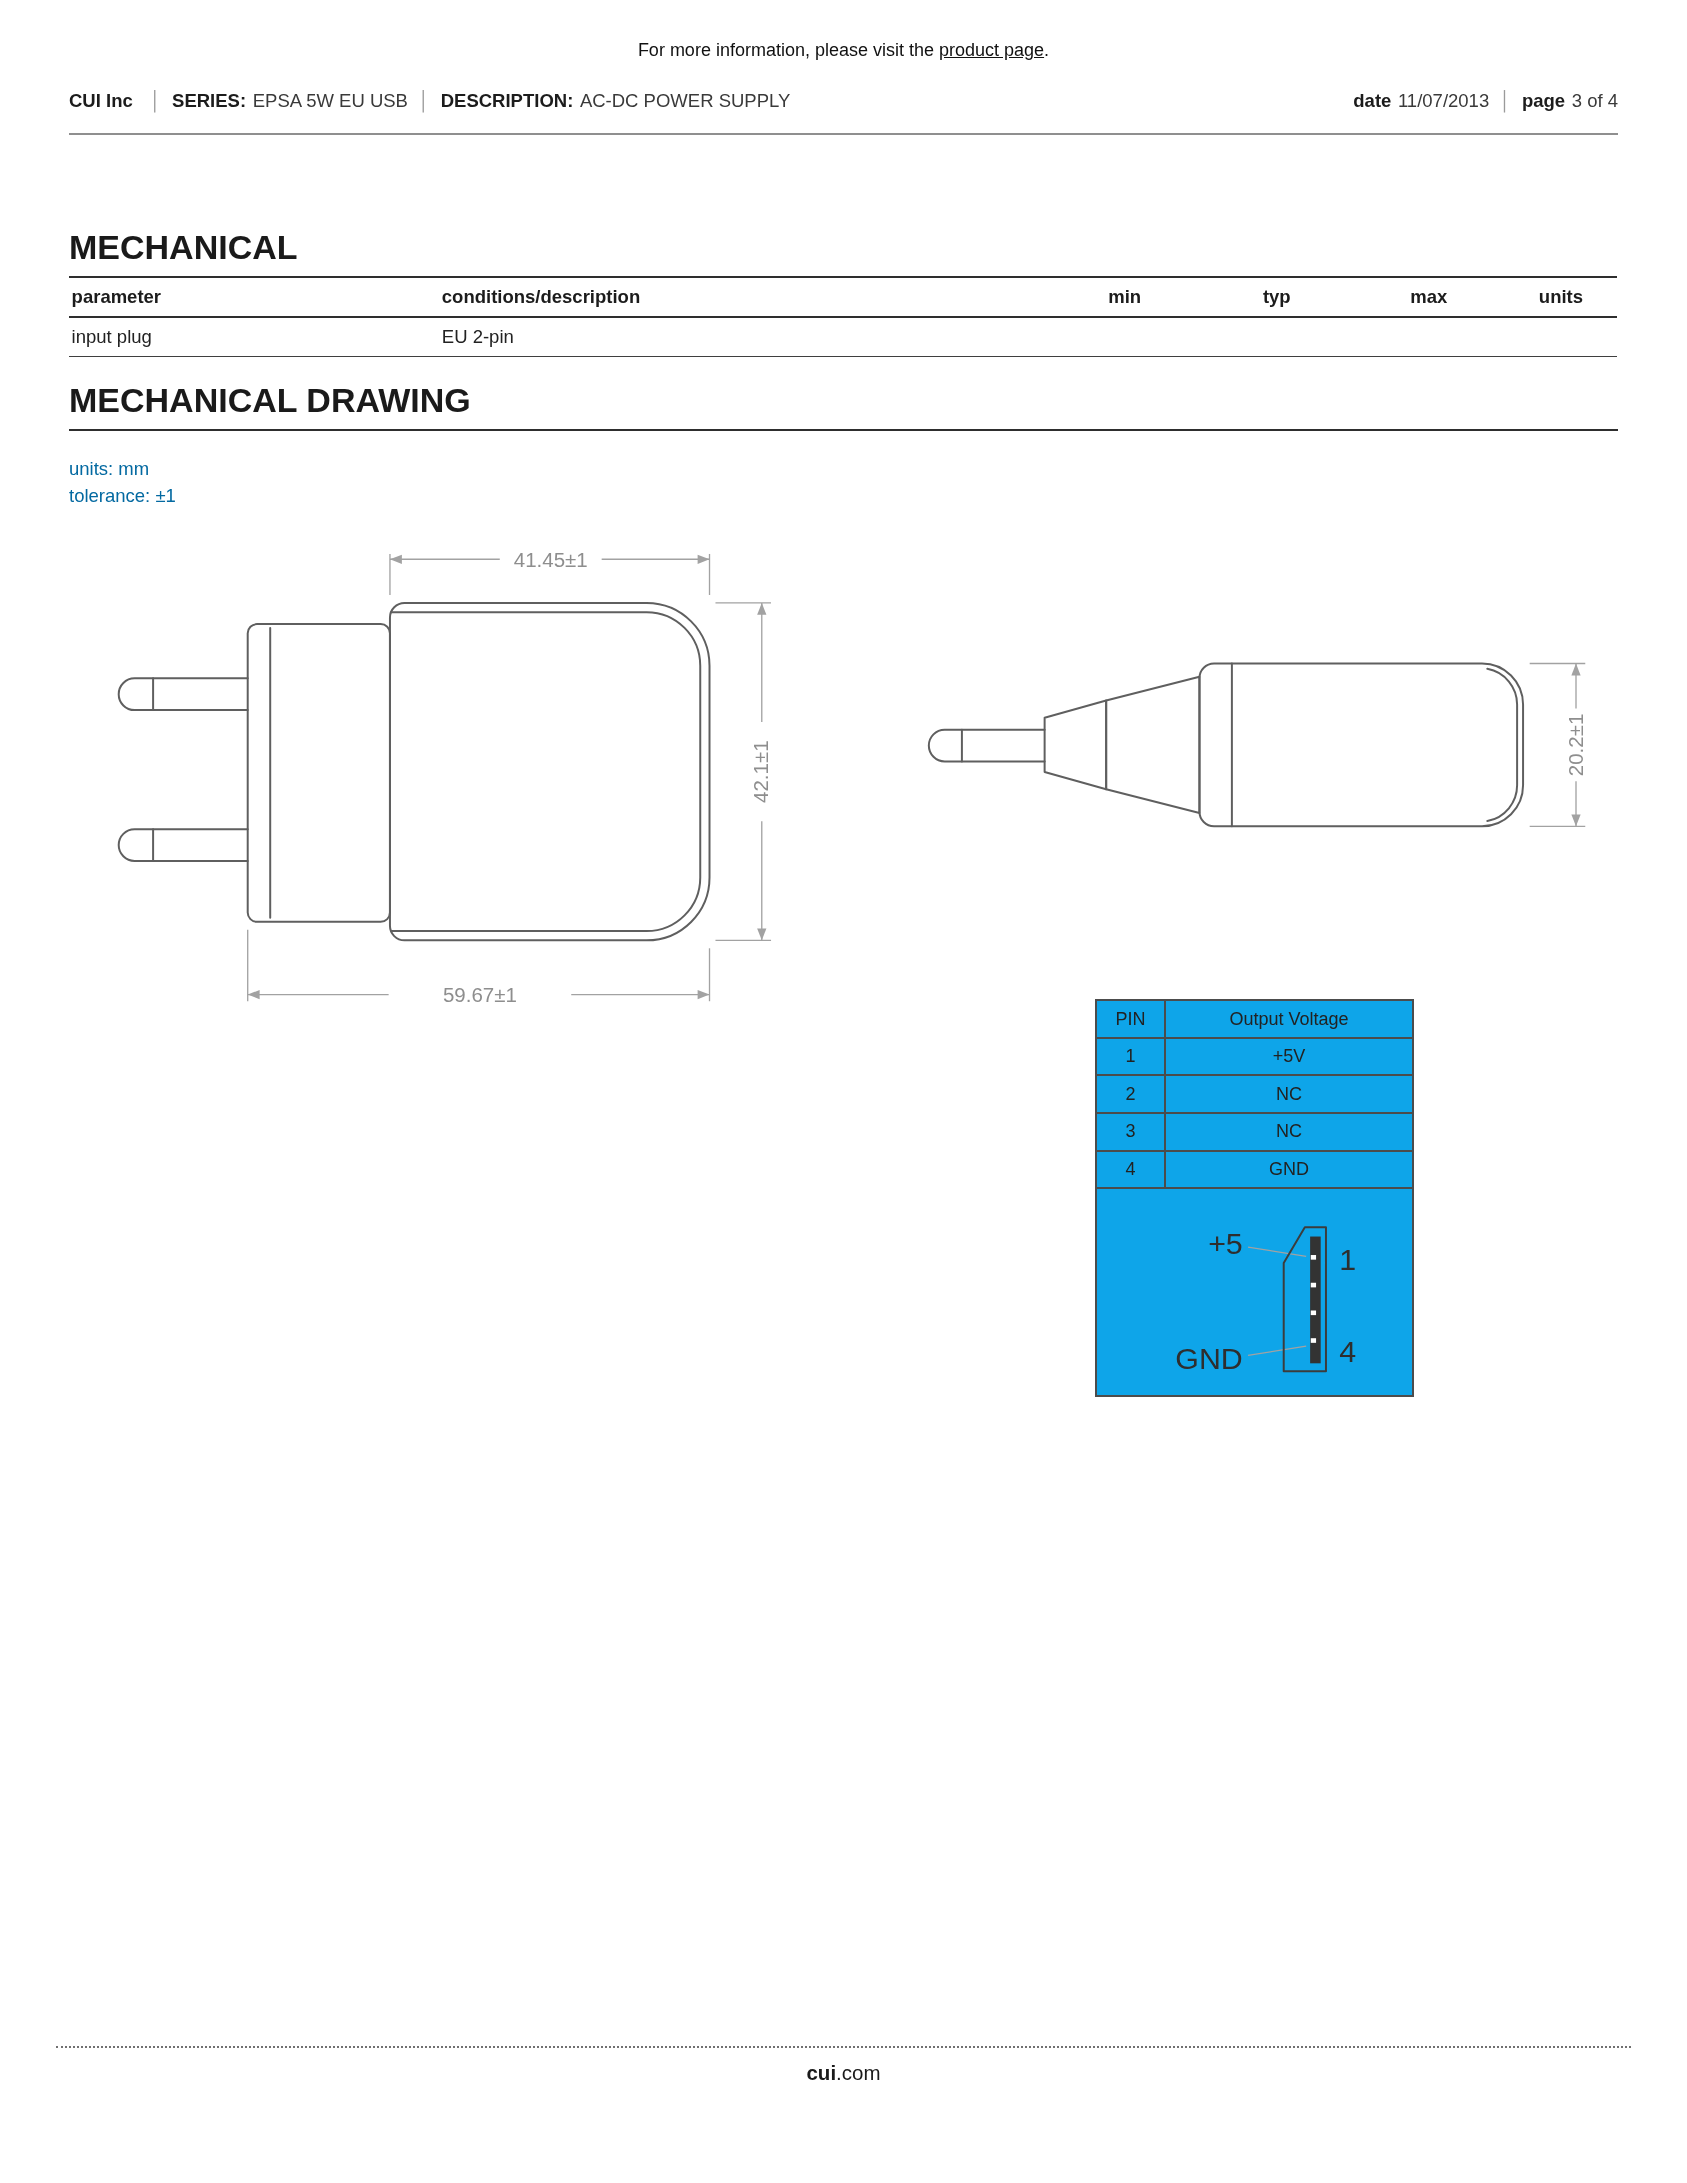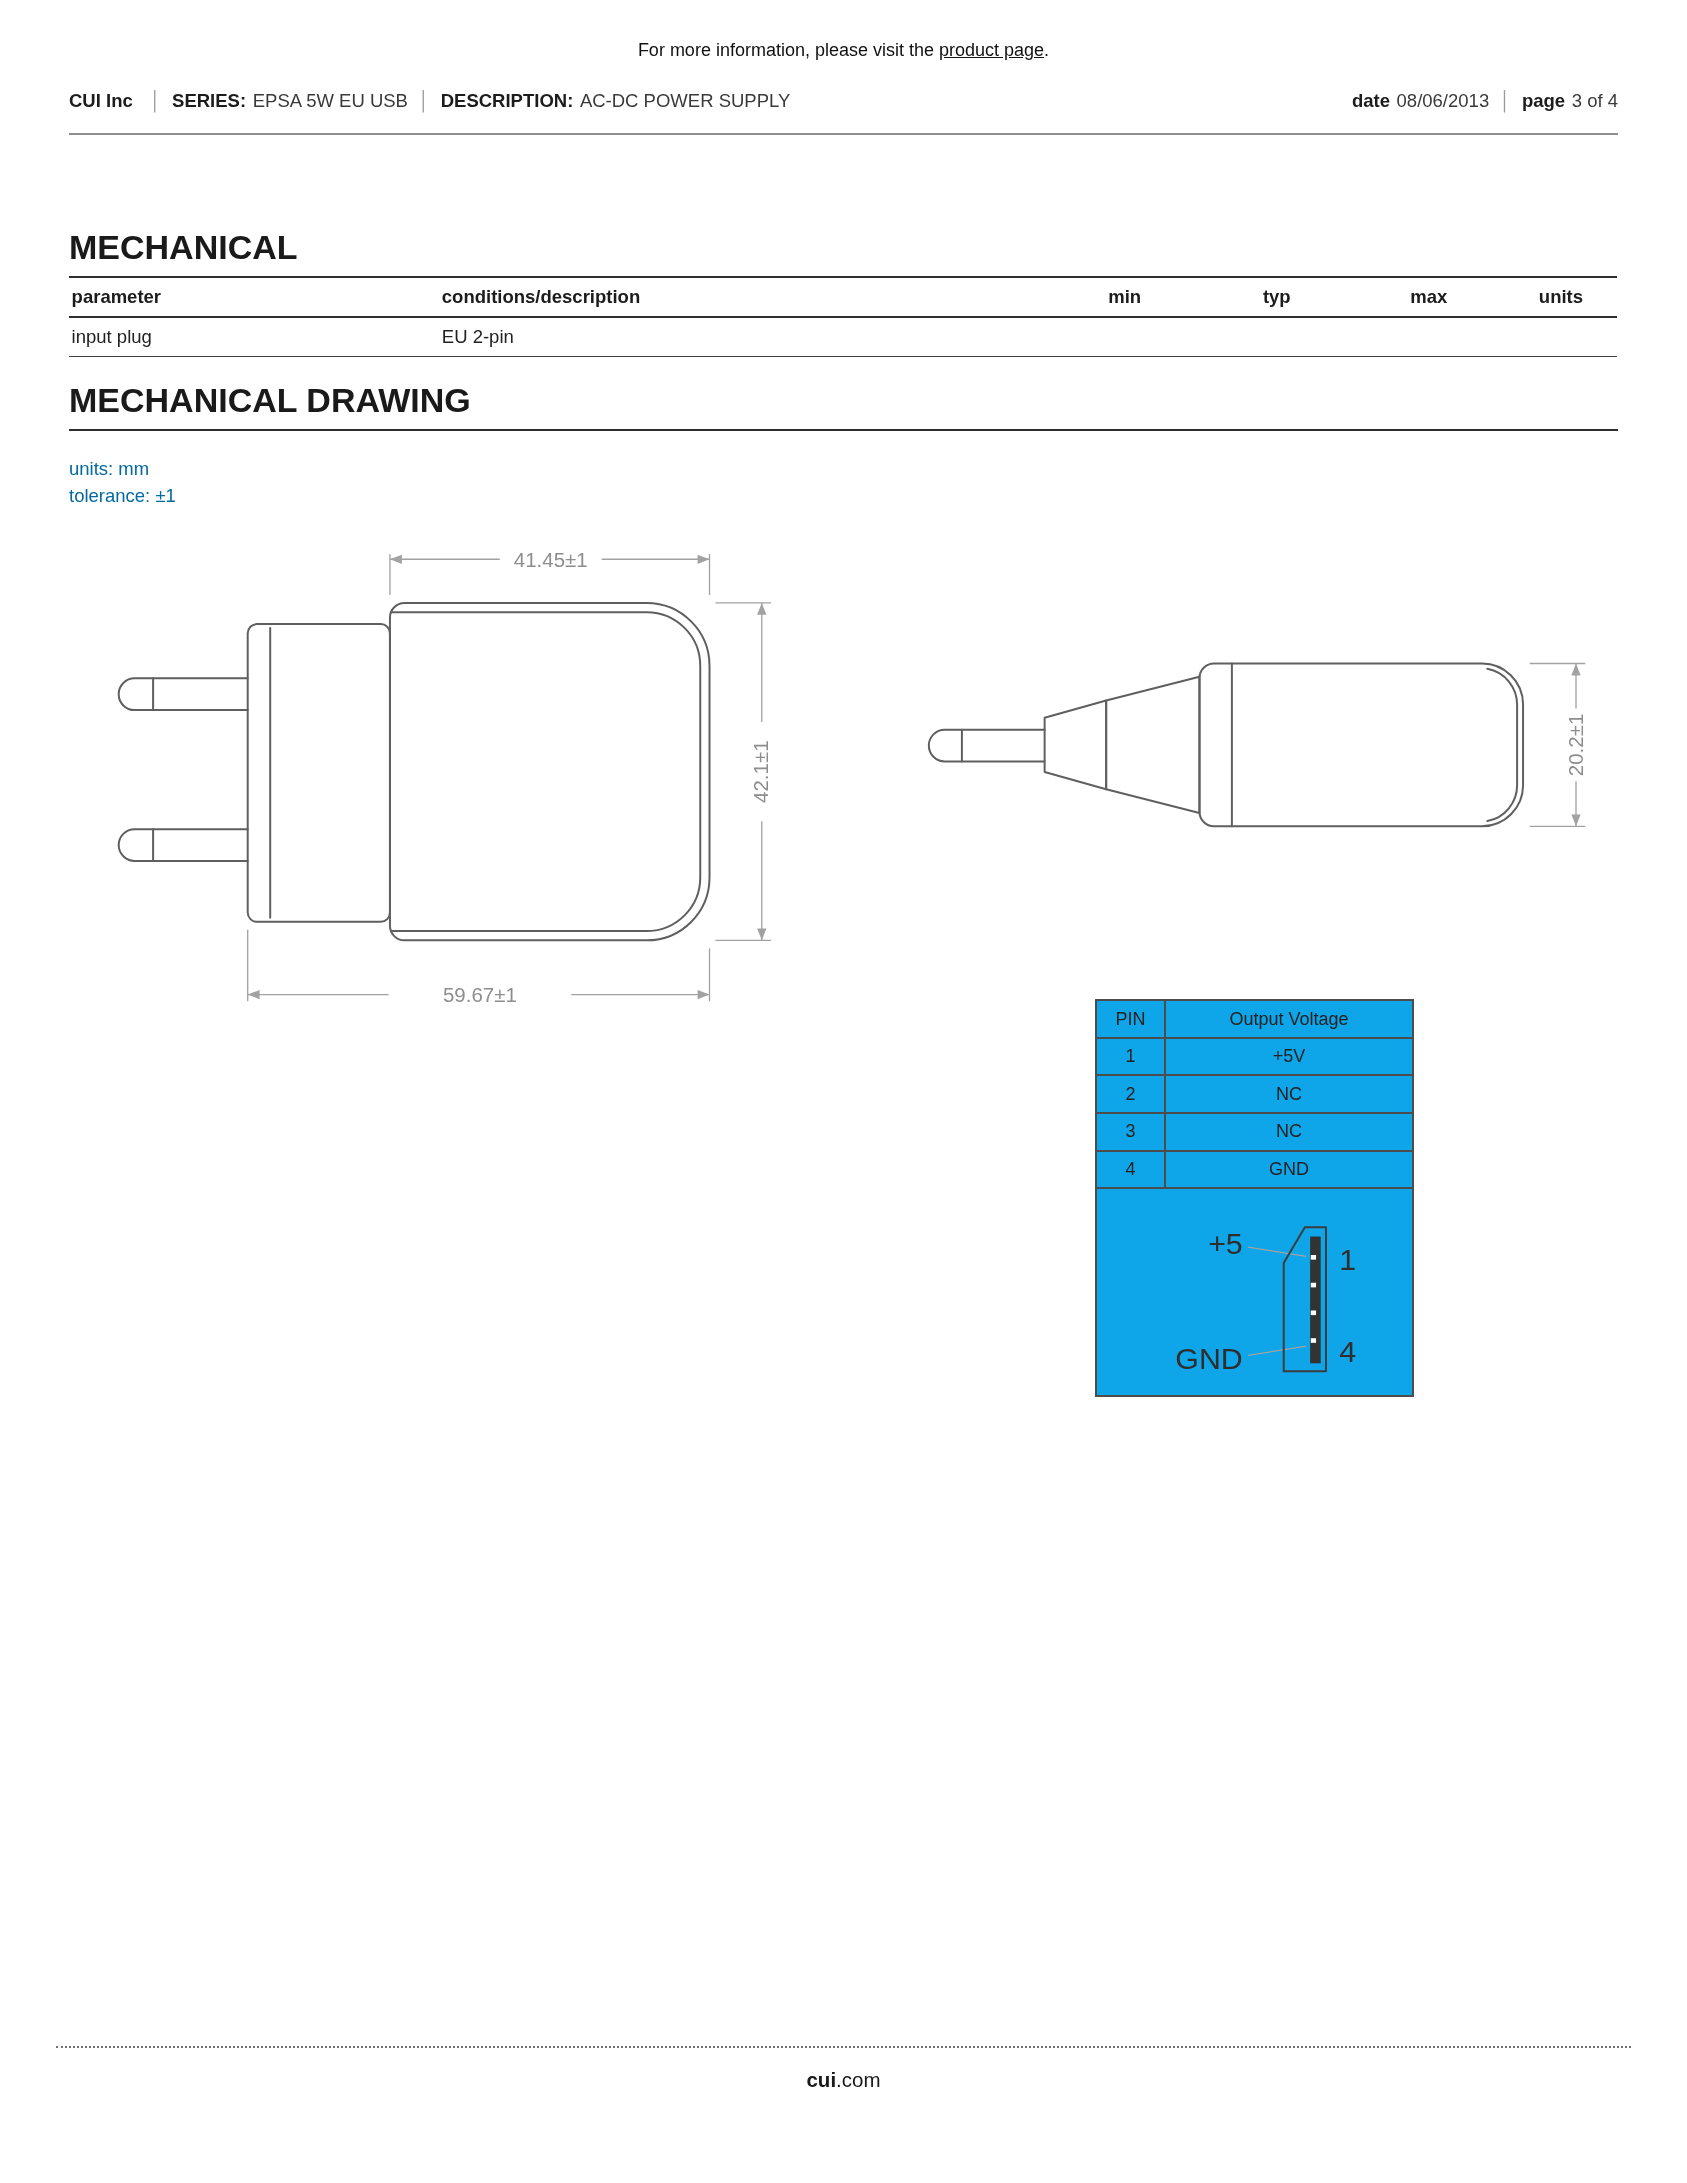--- a/index.html
+++ b/index.html
@@ -53,42 +53,42 @@
   
   .pin-block { position:absolute; left:1095px; top:461px; width:319px; }
   table.pin { width:100%; border-collapse:collapse; font-size:18px; color:#222; background:#0ea5e9; }
   table.pin th, table.pin td { border:2px solid #4c4c4c; text-align:center; padding:7.3px 4px; font-weight:400; }
   table.pin td.diagram-cell { padding:0; }
   table.pin svg { display:block; }
 
   
   .footer { position:absolute; left:56px; right:56px; top:2046px; }
   .footer-rule { border-top:2.6px dotted #707070; height:0; }
-  .brand { margin-top:20px; text-align:center; font-size:20.5px; color:#1a1a1a; }
+  .brand { margin-top:13px; text-align:center; font-size:20.5px; color:#1a1a1a; }
 </style>
 </head>
 <body>
 
 <div class="top-note">
   <span>For more information, please visit the </span><a>product page</a><span>.</span>
 </div>
 
 <div class="header-bar">
   <div class="hseg">
     <span class="hb">CUI Inc</span>
     <span class="sep">│</span>
     <span class="hb">SERIES:</span>
     <span class="hv">EPSA 5W EU USB</span>
     <span class="sep">│</span>
     <span class="hb">DESCRIPTION:</span>
     <span class="hv">AC-DC POWER SUPPLY</span>
   </div>
   <div class="hseg">
     <span class="hb">date</span>
-    <span class="hv">08/06/2013</span>
+    <span class="hv">11/07/2013</span>
     <span class="sep">│</span>
     <span class="hb">page</span>
     <span class="hv">3 of 4</span>
   </div>
 </div>
 
 <h1 class="sec">MECHANICAL</h1>
 
 <table class="mech">
   <colgroup>

